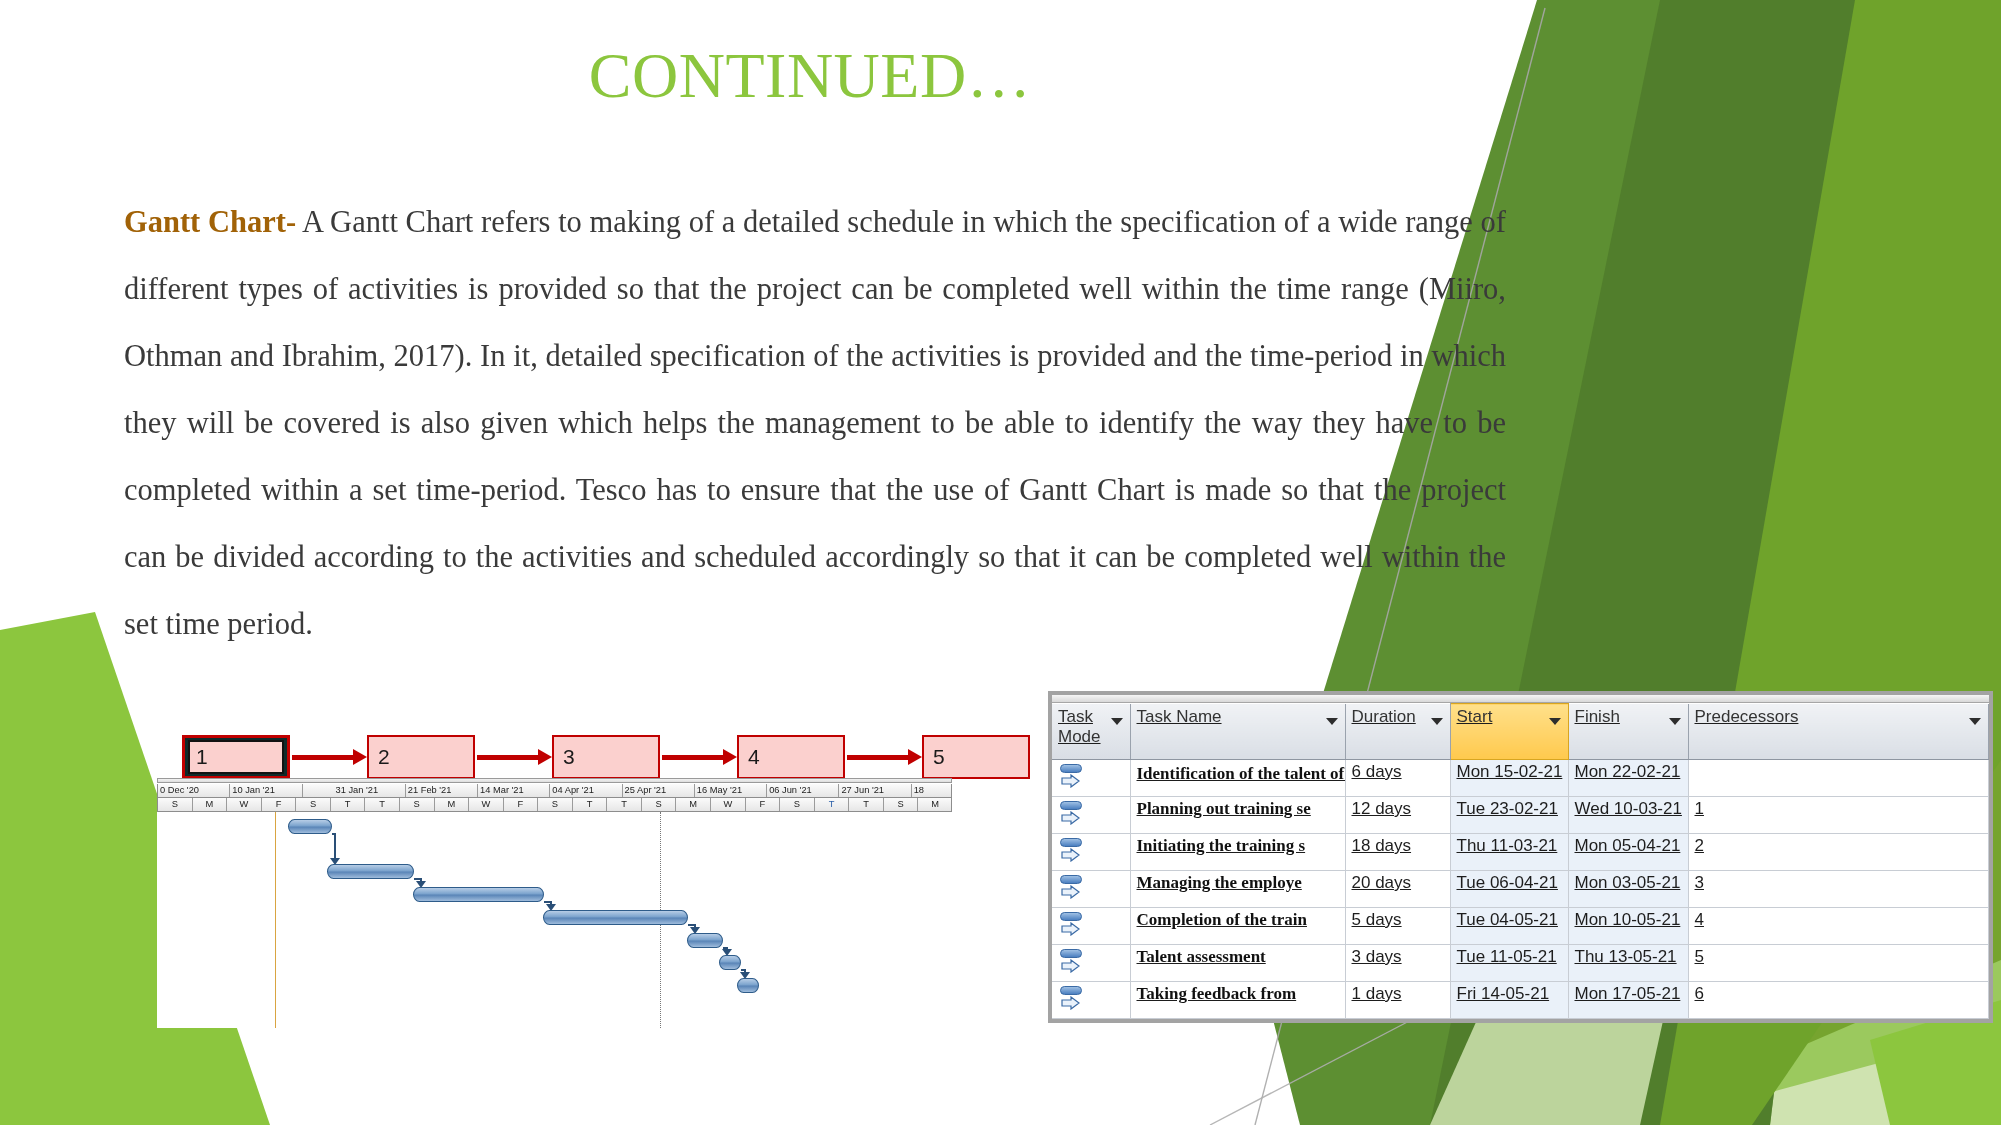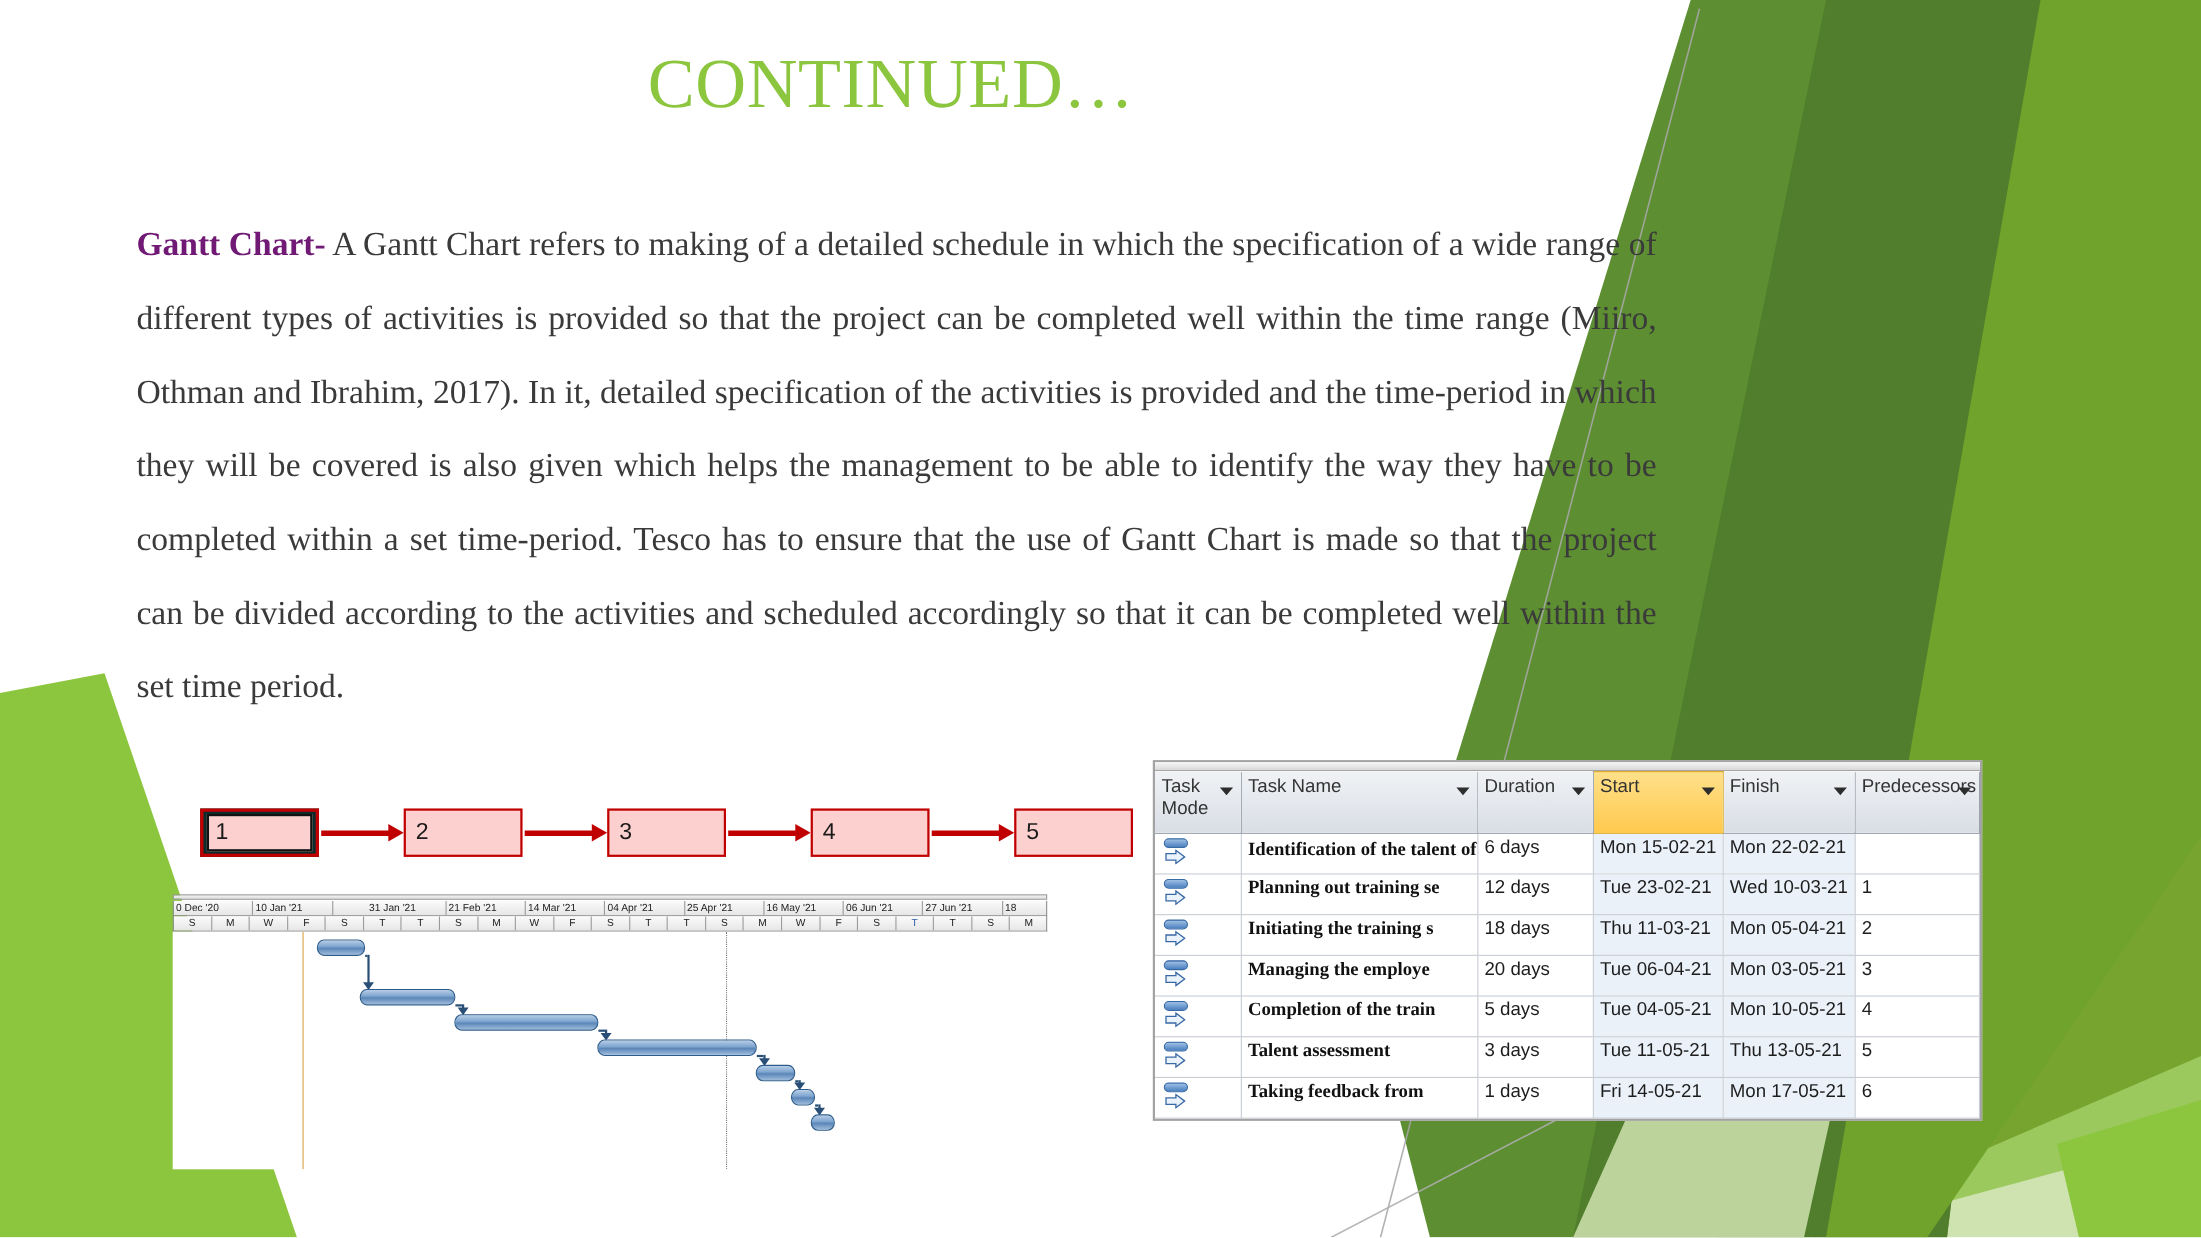--- a/index.html
+++ b/index.html
@@ -48,21 +48,21 @@
     left: 124px;
     top: 158px;
     width: 1382px;
     font-family: "Liberation Serif", "DejaVu Serif", serif;
     font-size: 30.5px;
     line-height: 67px;
     color: #3A3A3A;
     text-align: justify;
     text-justify: inter-word;
   }
-  #body-text b { font-weight: bold; color: #701a75; }
+  #body-text b { font-weight: bold; color: #a16207; }
 
   
   #netdiagram {
     position: absolute;
     left: 182px;
     top: 735px;
     width: 830px;
     height: 46px;
   }
   .nd-box {
@@ -108,21 +108,21 @@
     top: -6px;
     border-left: 14px solid #C00000;
     border-top: 8px solid transparent;
     border-bottom: 8px solid transparent;
   }
 
   
   #gantt {
     position: absolute;
     left: 157px;
-    top: 813px;
+    top: 778px;
     width: 795px;
     height: 250px;
     font-family: "Liberation Sans", "DejaVu Sans", sans-serif;
   }
   #gantt-topbar {
     position: absolute; left: 0; top: 0;
     width: 795px; height: 5px;
     background: linear-gradient(#f3f3f3,#dcdcdc);
     border: 1px solid #9a9a9a;
     box-sizing: border-box;
@@ -194,27 +194,28 @@
     top: 0; bottom: 0;
     width: 0;
     border-left: 1px dotted #777;
   }
 
   
   #mspt {
     position: absolute;
     left: 1048px;
     top: 691px;
-    width: 754px;
+    width: 945px;
     font-family: "Liberation Sans", "DejaVu Sans", sans-serif;
     font-size: 17px;
     color: #1d1d1d;
     background: #ffffff;
-    border: 2px solid #a3a3a3;
-    box-sizing: border-box;
+    border: 4px solid #a3a3a3;
+    box-sizing: border-box;
+    text-decoration: underline;
   }
   #mspt-topstrip {
     height: 7px;
     background: linear-gradient(#f6f6f6,#d8d8d8);
     border-bottom: 1px solid #a6a6a6;
   }
   #mspt table {
     border-collapse: collapse;
     width: 100%;
     table-layout: fixed;

